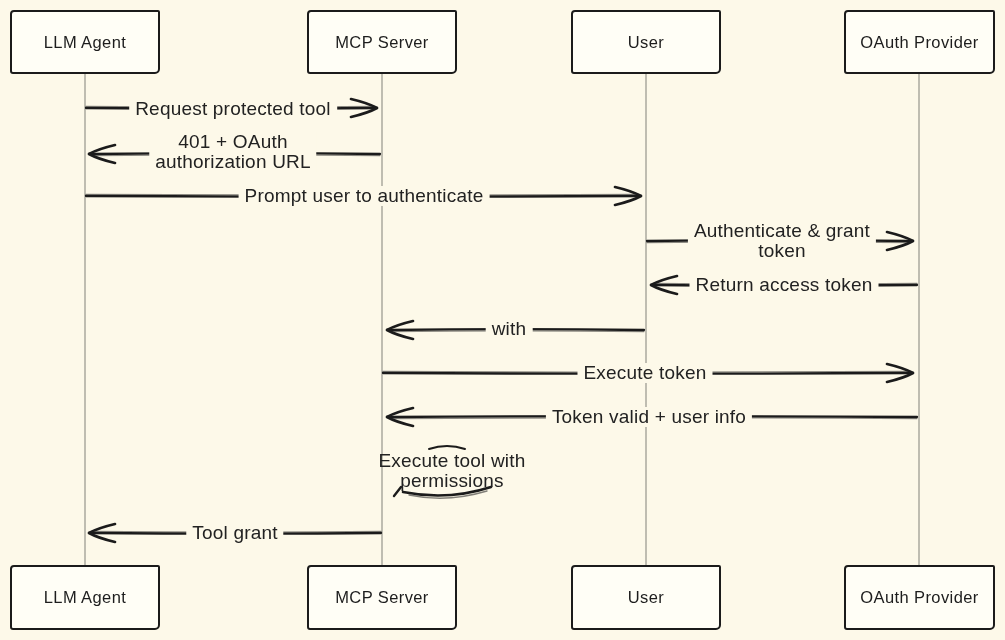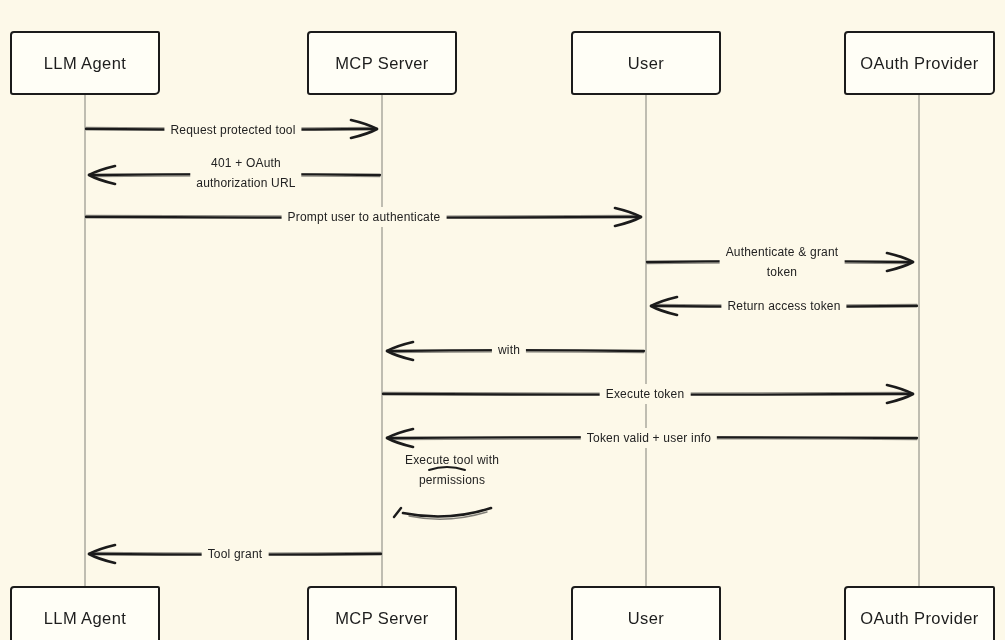--- a/index.html
+++ b/index.html
@@ -5,38 +5,37 @@
   :root{
     --bg:#fdf9e9;
     --boxfill:#fffef6;
     --stroke:#1b1b1b;
   }
   html,body{margin:0;padding:0;}
   body{width:1005px;height:640px;overflow:hidden;background:var(--bg);}
   #stage{
     position:relative;width:1005px;height:512px;background:var(--bg);
     font-family:"Liberation Sans","DejaVu Sans",sans-serif;
-    margin-top:21px;
   }
   #wires{position:absolute;left:0;top:0;z-index:1;}
   .actor{
     position:absolute;z-index:2;
     background:var(--boxfill);
     border:2.6px solid var(--stroke);
     border-radius:4px 2px 5px 3px;
     display:flex;align-items:center;justify-content:center;
     font-size:16.5px;color:#1d1d1d;letter-spacing:.4px;
     box-sizing:border-box;
   }
   .msg{
     position:absolute;z-index:3;
     transform:translate(-50%,-50%);
     background:var(--bg);
     padding:0 6px;
-    font-size:12px;line-height:20px;color:#222;
+    font-size:19px;line-height:20px;color:#222;
     text-align:center;white-space:nowrap;letter-spacing:.2px;
   }
   .msg.no-bg{background:transparent;}
 </style>
 </head>
 <body>
 
 <div id="stage">
 
   <svg id="wires" width="1005" height="640">
@@ -100,21 +99,21 @@
     <span>User</span>
   </div>
   <div class="actor" style="left:844px;top:565px;width:151px;height:65px">
     <span>OAuth Provider</span>
   </div>
 
   <div class="msg" style="left:233px;top:109px">
     <div>Request protected tool</div>
   </div>
 
-  <div class="msg" style="left:246px;top:152px">
+  <div class="msg" style="left:233px;top:152px">
     <div>401 + OAuth</div>
     <div>authorization URL</div>
   </div>
 
   <div class="msg" style="left:364px;top:196px">
     <div>Prompt user to authenticate</div>
   </div>
 
   <div class="msg" style="left:782px;top:241px">
     <div>Authenticate &amp; grant</div>
@@ -130,21 +129,21 @@
   </div>
 
   <div class="msg" style="left:645px;top:373px">
     <div>Execute token</div>
   </div>
 
   <div class="msg" style="left:649px;top:417px">
     <div>Token valid + user info</div>
   </div>
 
-  <div class="msg no-bg" style="left:452px;top:449px">
+  <div class="msg no-bg" style="left:452px;top:471px">
     <div>Execute tool with</div>
     <div>permissions</div>
   </div>
 
   <div class="msg" style="left:235px;top:533px">
     <div>Tool grant</div>
   </div>
 
 </div>
 

